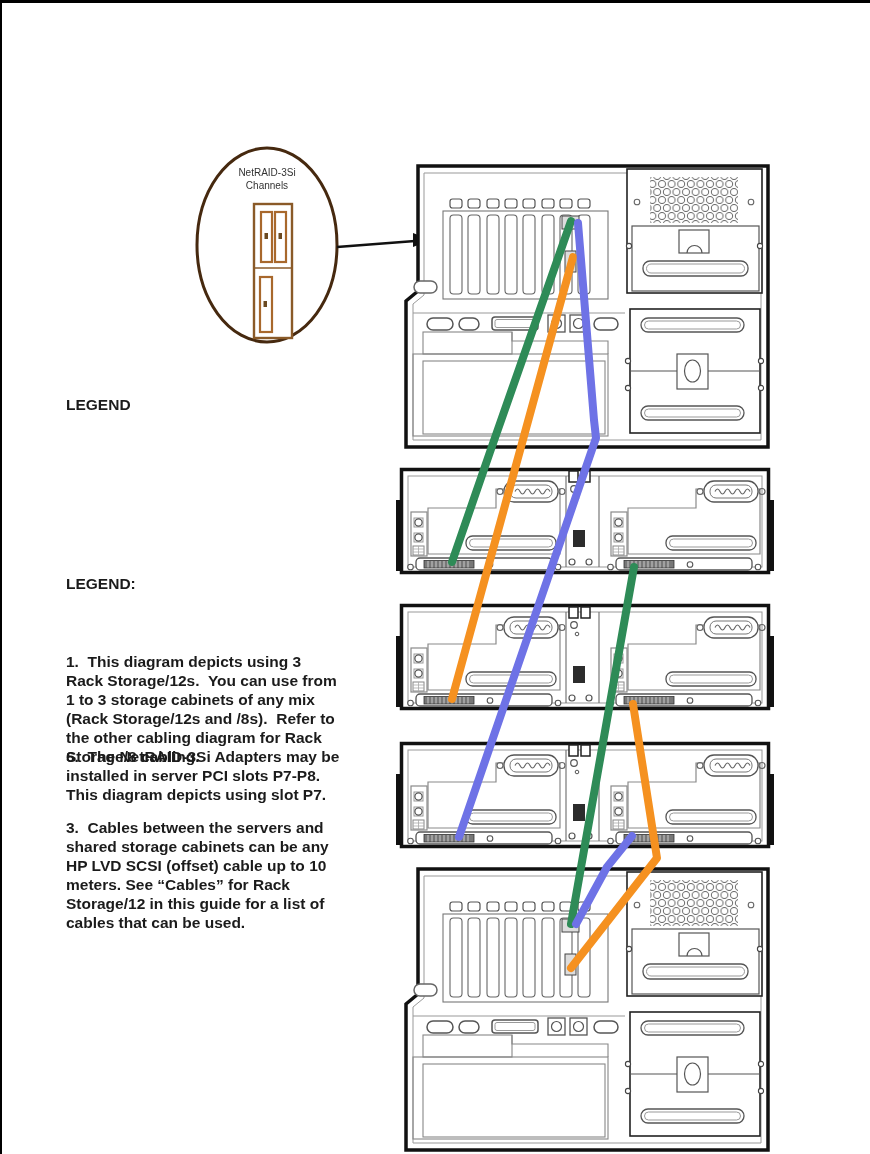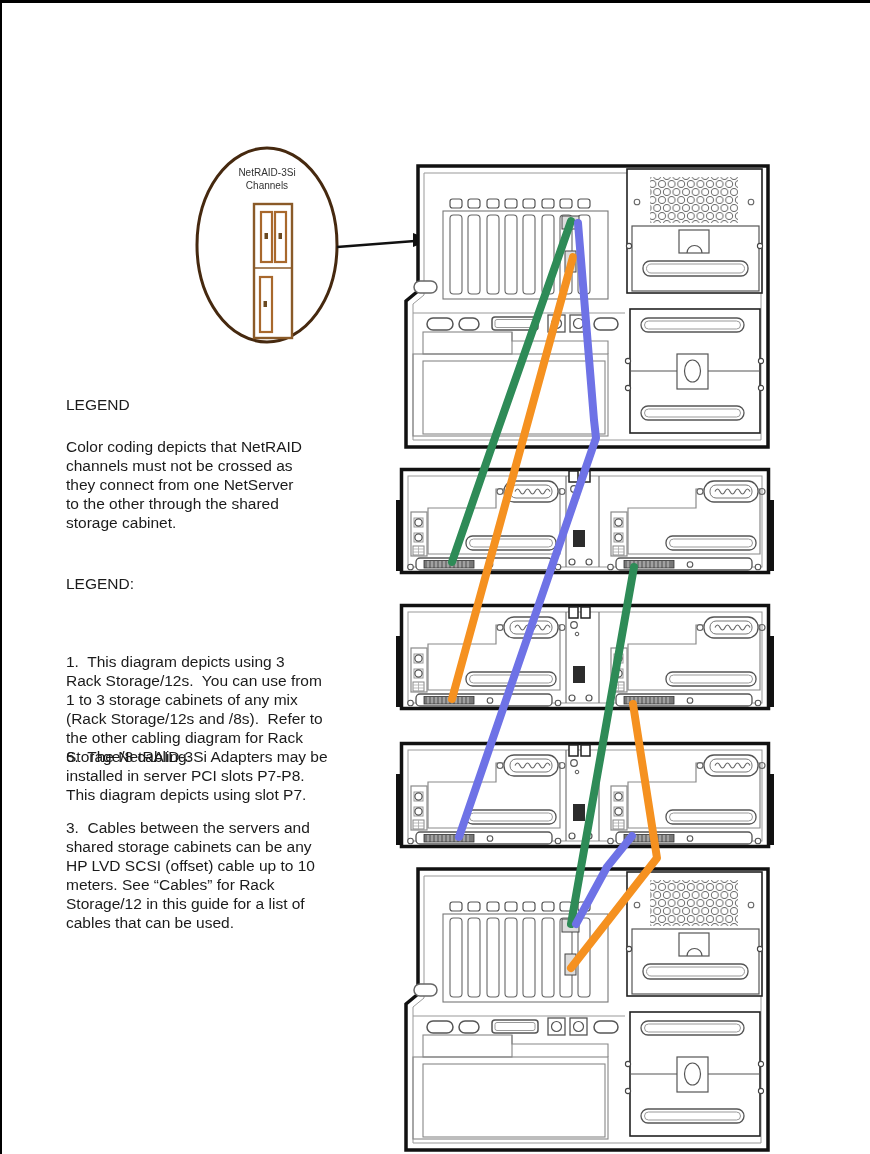--- a/index.html
+++ b/index.html
@@ -1,43 +1,38 @@
 <!DOCTYPE html>
 <html><head>
 <meta charset="utf-8">
 <style>
   html,body{margin:0;padding:0;background:#fff;}
   .page{position:relative;width:870px;height:1154px;background:#fff;overflow:hidden;
         font-family:"Liberation Sans", sans-serif;}
   .page-border-top{position:absolute;left:0;top:0;width:870px;height:3px;background:#000;}
   .page-border-left{position:absolute;left:0;top:0;width:2px;height:1154px;background:#000;}
   .txt{position:absolute;left:66px;width:344px;font-size:15.5px;line-height:19px;color:#1b1b1b;
-       white-space:pre-wrap;}
+       white-space:pre-wrap;font-weight:bold;}
   #legend-title{top:395px;}
   #legend-body{top:437px;}
   #notes-title{top:574px;}
   #note-1{top:612px;margin-top:40px;}
   #note-2{top:747px;}
   #note-3{top:818px;}
   svg.diagram{position:absolute;left:0;top:0;}
   .callout-text{font-family:"Liberation Sans", sans-serif;font-size:10px;fill:#333;text-anchor:middle;}
 </style>
 </head>
 <body>
 
 <div class="page">
   <div class="page-border-top"></div>
   <div class="page-border-left"></div>
 
   <div id="legend-title" class="txt">LEGEND</div>
-  <div id="legend-body" class="txt">Color coding depicts that NetRAID
-channels must not be crossed as
-they connect from one NetServer
-to the other through the shared
-storage cabinet.</div>
   <div id="notes-title" class="txt">LEGEND:</div>
   <div id="note-1" class="txt">1.  This diagram depicts using 3
 Rack Storage/12s.  You can use from
 1 to 3 storage cabinets of any mix
 (Rack Storage/12s and /8s).  Refer to
 the other cabling diagram for Rack
 Storage/8 cabling.</div>
   <div id="note-2" class="txt">6.  The NetRAID-3Si Adapters may be
 installed in server PCI slots P7-P8.
 This diagram depicts using slot P7.</div>

